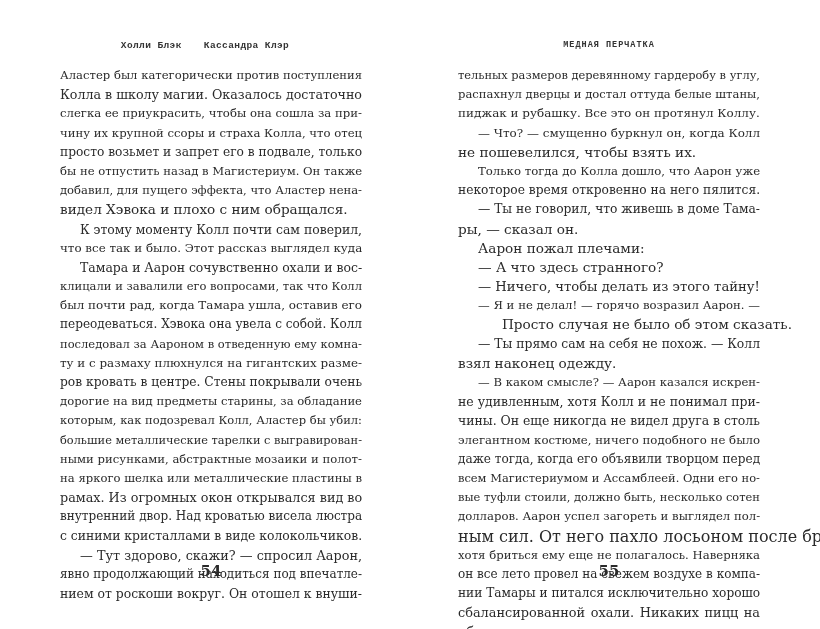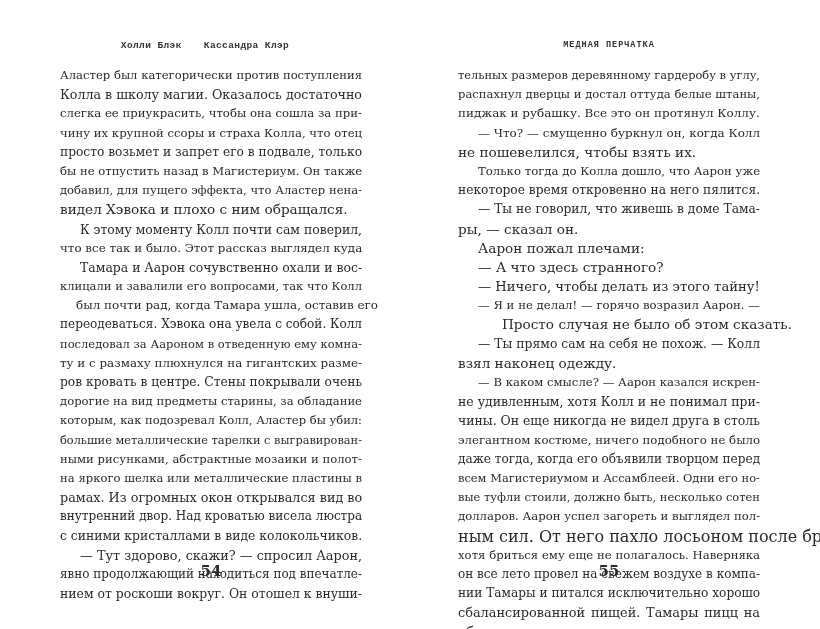--- a/index.html
+++ b/index.html
@@ -34,21 +34,21 @@
       <div class="line" style="white-space: nowrap; font-size: 11.68px;">слегка ее приукрасить, чтобы она сошла за при-</div>
       <div class="line" style="white-space: nowrap; font-size: 11.66px;">чину их крупной ссоры и страха Колла, что отец</div>
       <div class="line" style="white-space: nowrap; font-size: 12.22px;">просто возьмет и запрет его в подвале, только</div>
       <div class="line" style="white-space: nowrap; font-size: 11.61px;">бы не отпустить назад в Магистериум. Он также</div>
       <div class="line" style="white-space: nowrap; font-size: 11.57px;">добавил, для пущего эффекта, что Аластер нена-</div>
       <div class="line last" style="white-space: nowrap;">видел Хэвока и плохо с ним обращался.</div>
       <div class="line indent" style="white-space: nowrap; font-size: 12.41px;">К этому моменту Колл почти сам поверил,</div>
       <div class="line" style="white-space: nowrap; font-size: 11.86px;">что все так и было. Этот рассказ выглядел куда</div>
       <div class="line indent" style="white-space: nowrap; font-size: 12.44px;">Тамара и Аарон сочувственно охали и вос-</div>
       <div class="line" style="white-space: nowrap; font-size: 11.53px;">клицали и завалили его вопросами, так что Колл</div>
-      <div class="line" style="white-space: nowrap; font-size: 11.94px; margin-left: 16px;">был почти рад, когда Тамара ушла, оставив его</div>
+      <div class="line" style="white-space: nowrap; font-size: 11.94px;">был почти рад, когда Тамара ушла, оставив его</div>
       <div class="line" style="white-space: nowrap; font-size: 12.07px;">переодеваться. Хэвока она увела с собой. Колл</div>
       <div class="line" style="white-space: nowrap; font-size: 11.53px;">последовал за Аароном в отведенную ему комна-</div>
       <div class="line" style="white-space: nowrap; font-size: 11.89px;">ту и с размаху плюхнулся на гигантских разме-</div>
       <div class="line" style="white-space: nowrap; font-size: 12.27px;">ров кровать в центре. Стены покрывали очень</div>
       <div class="line" style="white-space: nowrap; font-size: 11.62px;">дорогие на вид предметы старины, за обладание</div>
       <div class="line" style="white-space: nowrap; font-size: 11.51px;">которым, как подозревал Колл, Аластер бы убил:</div>
       <div class="line" style="white-space: nowrap; font-size: 11.35px;">большие металлические тарелки с выгравирован-</div>
       <div class="line" style="white-space: nowrap; font-size: 11.65px;">ными рисунками, абстрактные мозаики и полот-</div>
       <div class="line" style="white-space: nowrap; font-size: 11.62px;">на яркого шелка или металлические пластины в</div>
       <div class="line" style="white-space: nowrap; font-size: 12.75px;">рамах. Из огромных окон открывался вид во</div>
@@ -85,17 +85,17 @@
       <div class="line" style="white-space: nowrap; font-size: 12.43px;">чины. Он еще никогда не видел друга в столь</div>
       <div class="line" style="white-space: nowrap; font-size: 11.73px;">элегантном костюме, ничего подобного не было</div>
       <div class="line" style="white-space: nowrap; font-size: 12.08px;">даже тогда, когда его объявили творцом перед</div>
       <div class="line" style="white-space: nowrap; font-size: 11.45px;">всем Магистериумом и Ассамблеей. Одни его но-</div>
       <div class="line" style="white-space: nowrap; font-size: 11.46px;">вые туфли стоили, должно быть, несколько сотен</div>
       <div class="line" style="white-space: nowrap; font-size: 11.66px;">долларов. Аарон успел загореть и выглядел пол-</div>
       <div class="line" style="white-space: nowrap; font-size: 16px;">ным сил. От него пахло лосьоном после бритья,</div>
       <div class="line" style="white-space: nowrap; font-size: 11.69px;">хотя бриться ему еще не полагалось. Наверняка</div>
       <div class="line" style="white-space: nowrap; font-size: 12.03px;">он все лето провел на свежем воздухе в компа-</div>
       <div class="line" style="white-space: nowrap; font-size: 12.16px;">нии Тамары и питался исключительно хорошо</div>
-      <div class="line" style="white-space: nowrap; font-size: 12.86px;">сбалансированной пищей. Тамары пицц на</div>
+      <div class="line" style="white-space: nowrap; font-size: 12.86px;">сбалансированной охали. Никаких пицц на</div>
       <div class="line last" style="white-space: nowrap;">обед для творца.</div>
     </div>
   <div class="folio">55</div>
 </div>
 
 </body></html>

